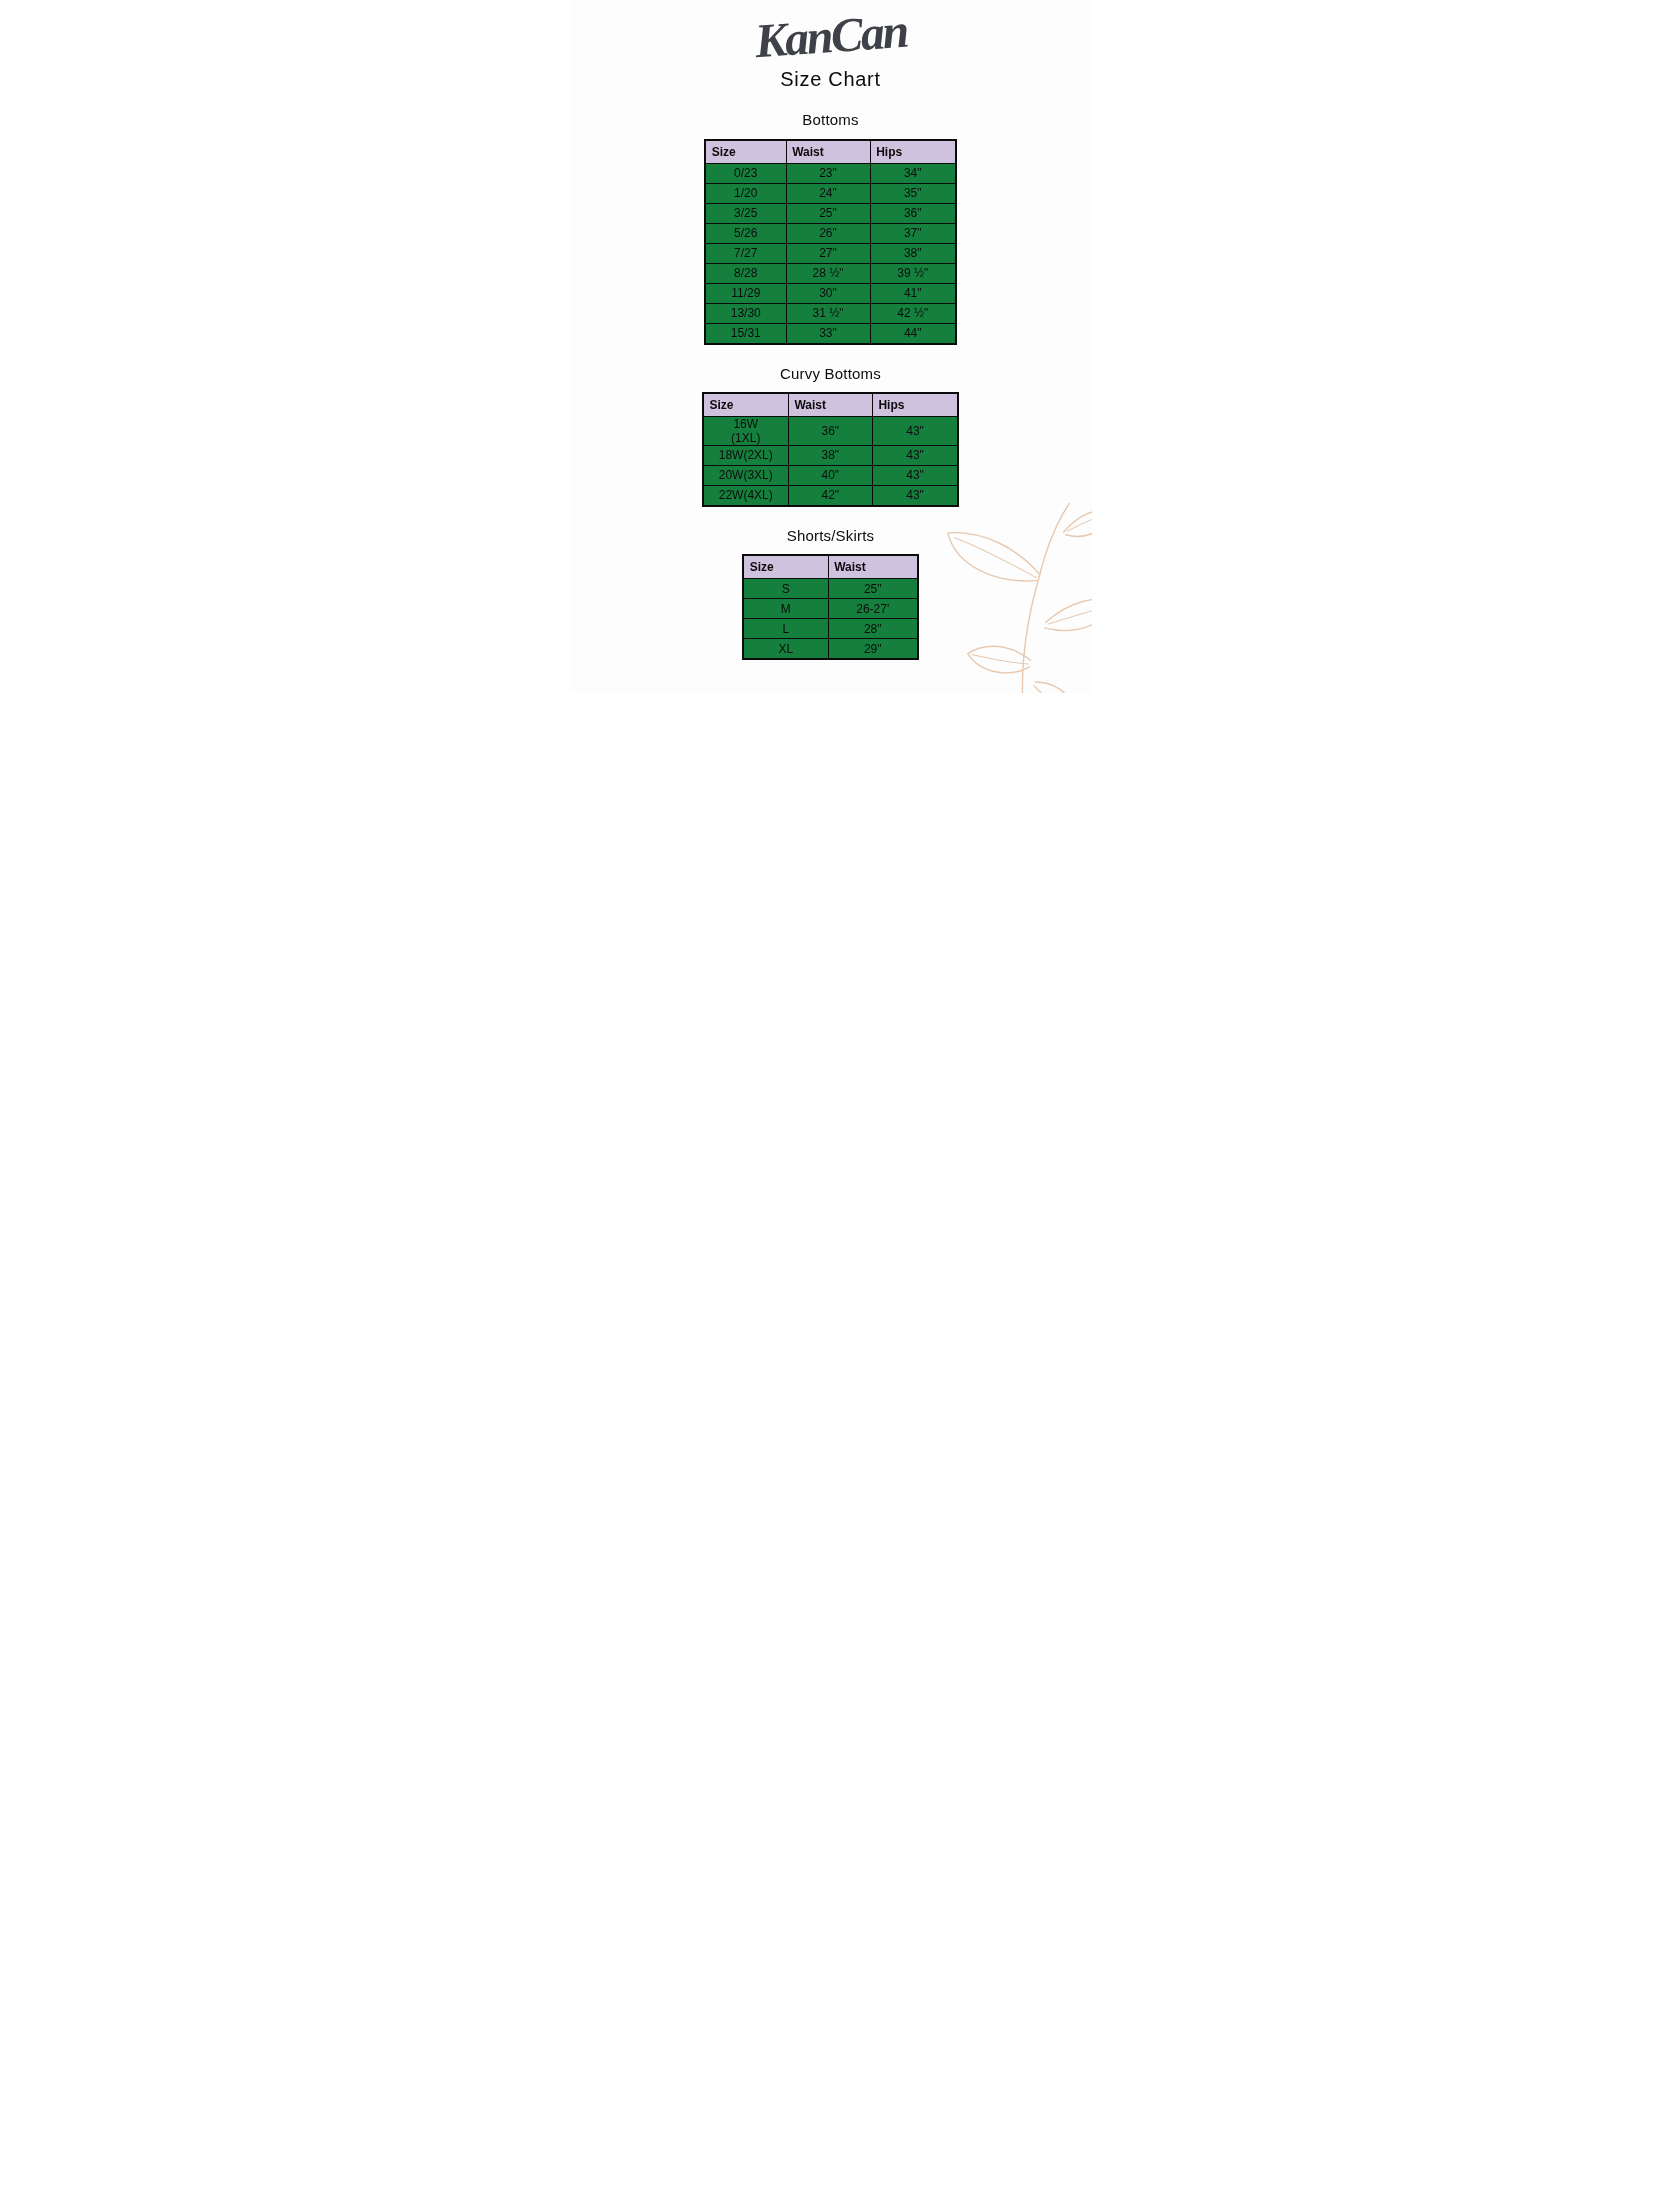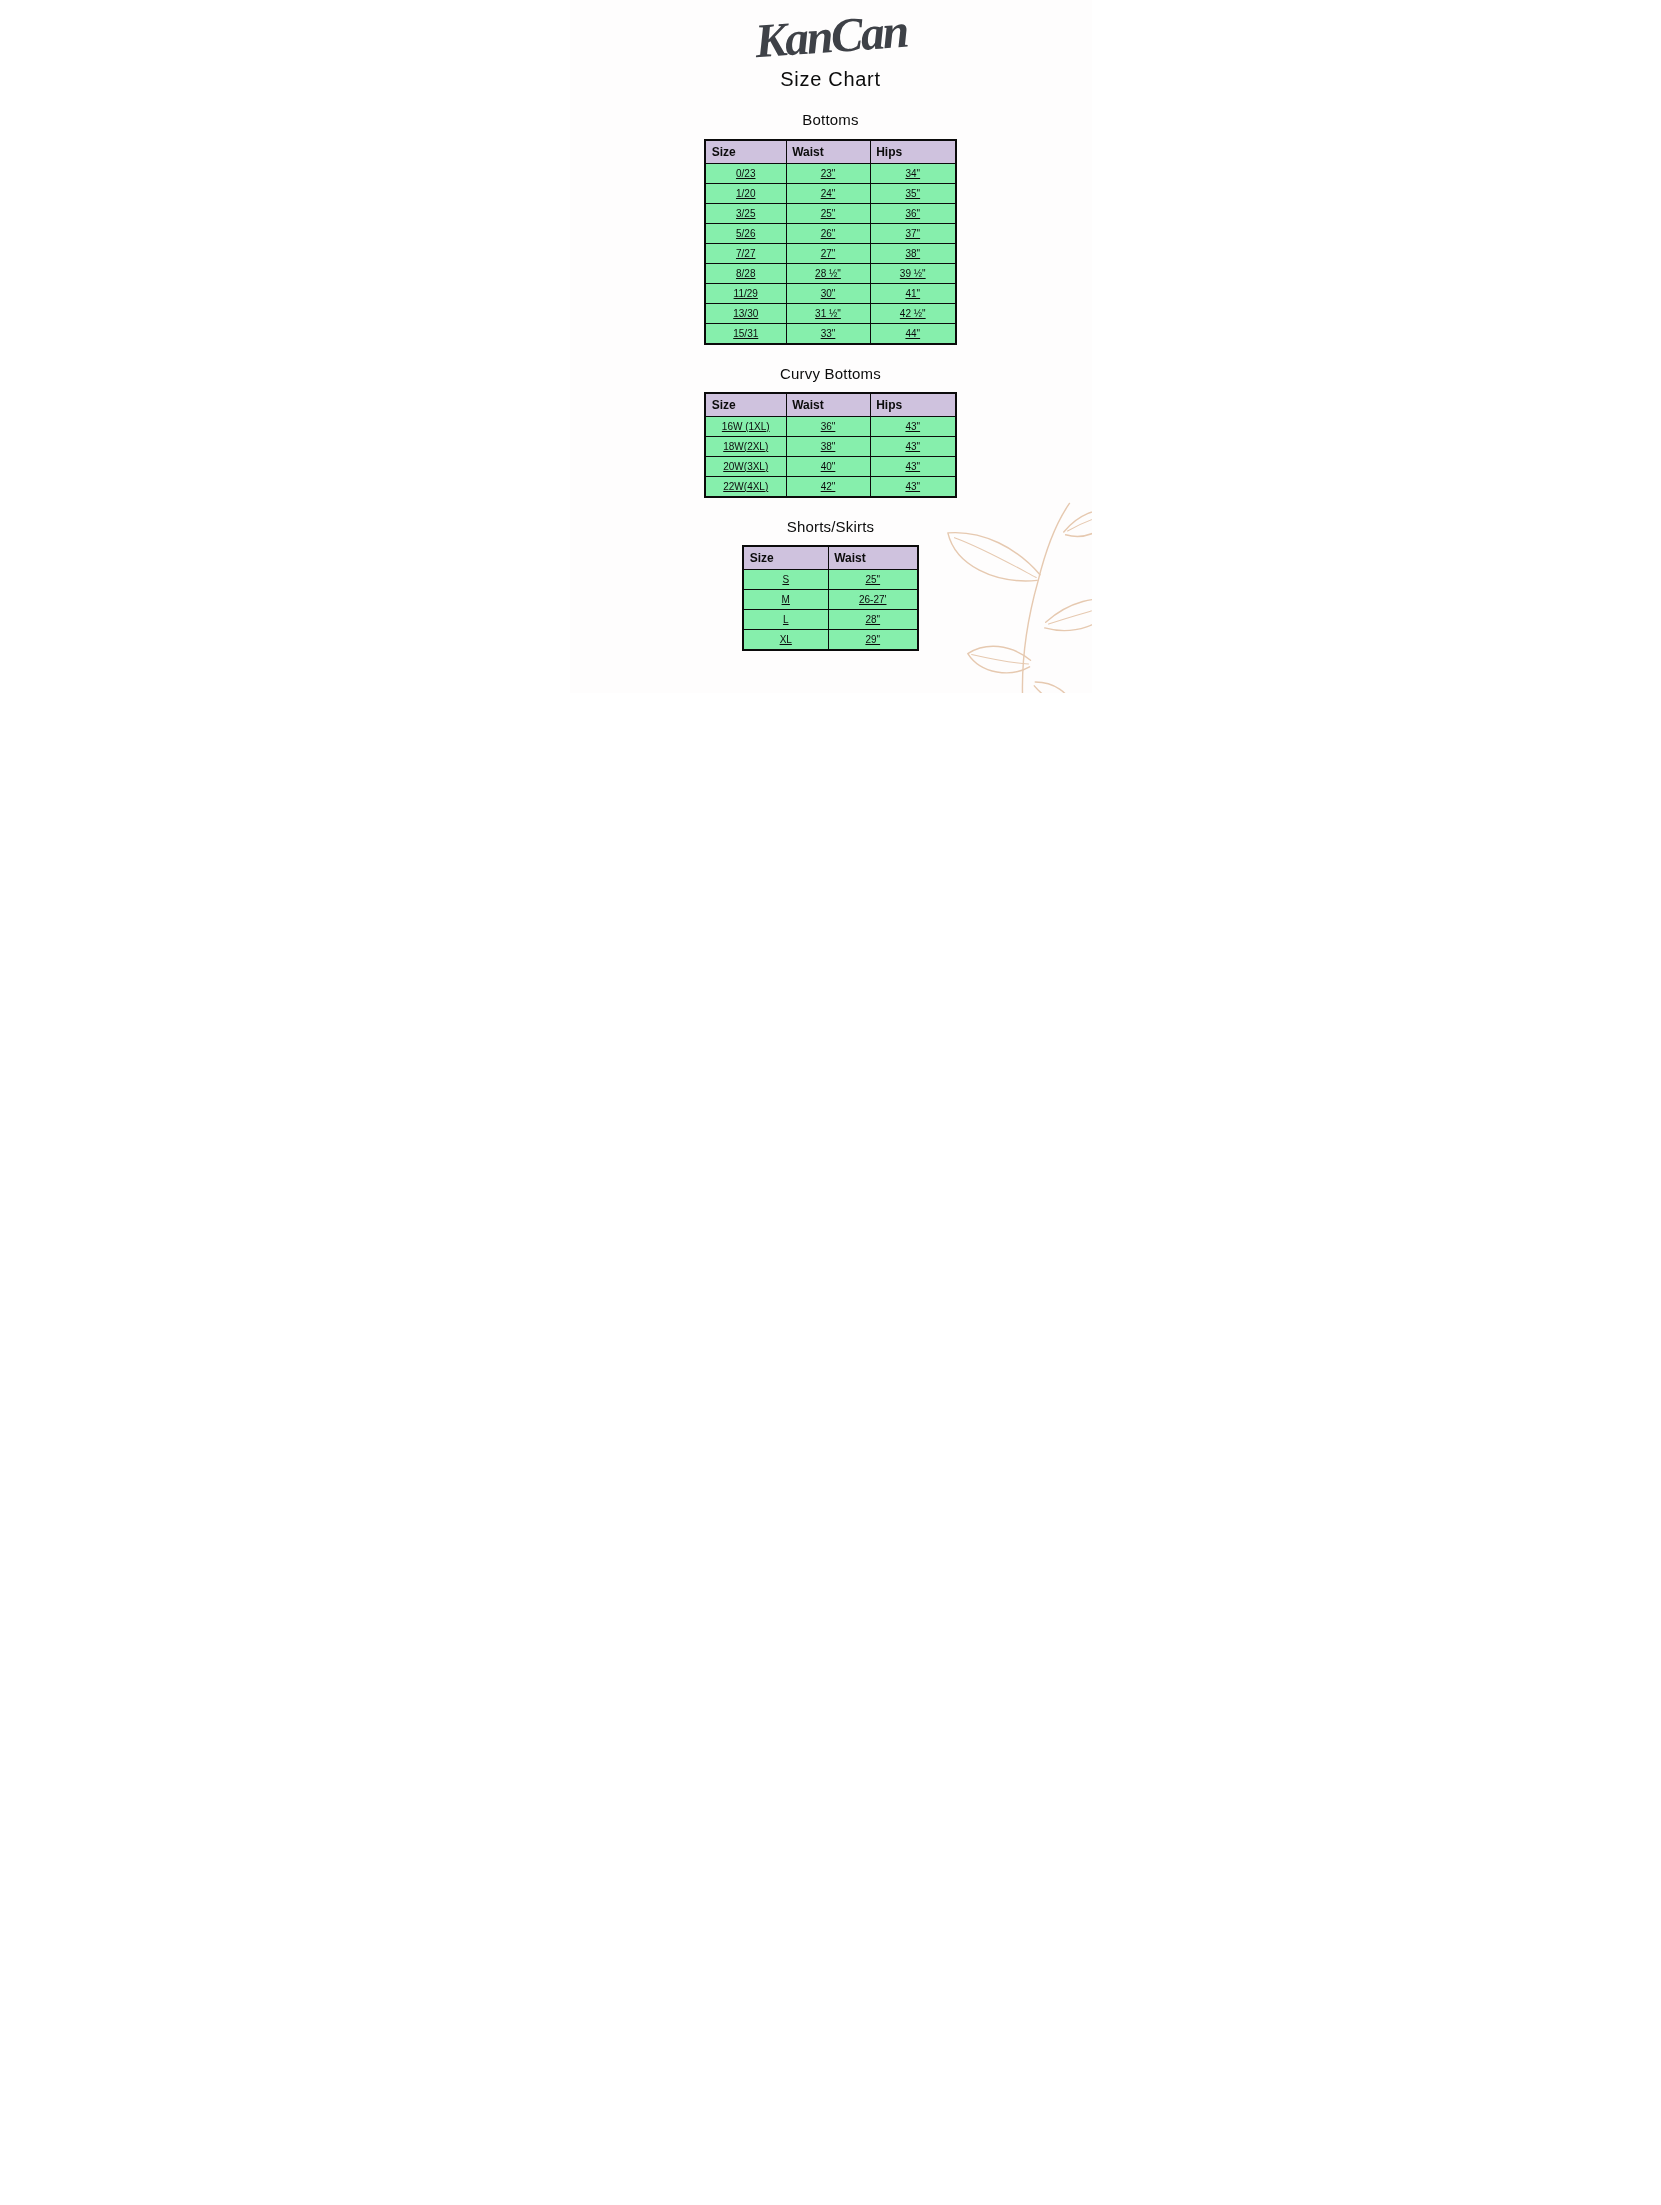--- a/index.html
+++ b/index.html
@@ -52,44 +52,43 @@
     margin:20px 0 10.6px 0;
     text-align:center;
     font-size:15px;
     font-weight:400;
     letter-spacing:0.2px;
     color:var(--text);
   }
   table.size-table{
     border-collapse:collapse;
     margin:8px auto;
-    background:#86efac;
+    background:#15803d;
     border:2.2px solid var(--border);
   }
   table.size-table th,
   table.size-table td{
     border:1.3px solid var(--border);
     border-top-width:1.8px;
     border-bottom-width:1.8px;
   }
   table.size-table th{
     background:var(--purple);
     font-weight:700;
     font-size:12px;
     text-align:left;
     padding:0 0 0 5.7px;
     height:21.6px;
   }
   table.size-table td{
-    font-size:10px;
+    font-size:12px;
     font-weight:400;
     text-align:center;
     padding:0 15px;
     height:19px;
-    text-decoration:underline;
   }
   
   .t3 col.c1{width:81px;} .t3 col.c2{width:84px;} .t3 col.c3{width:86px;}
   .t2 col.c1{width:85px;} .t2 col.c2{width:90px;}
 </style>
 </head>
 <body>
 
 <div class="page" style="background: rgb(254, 253, 253);">
 

